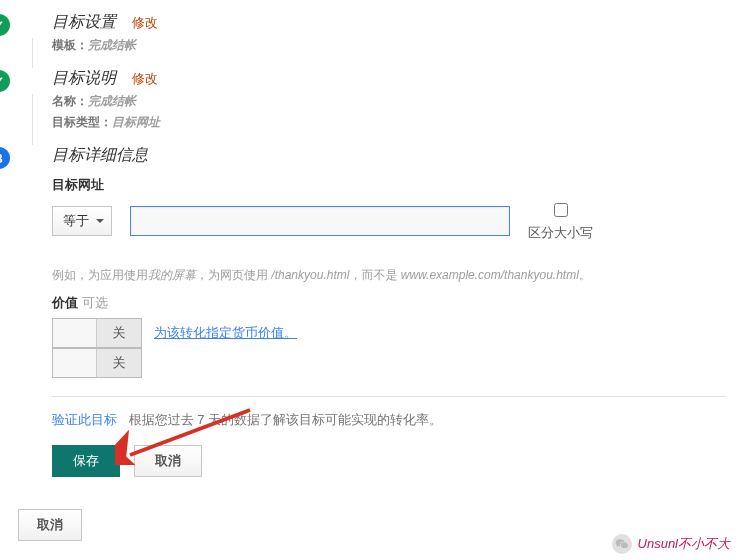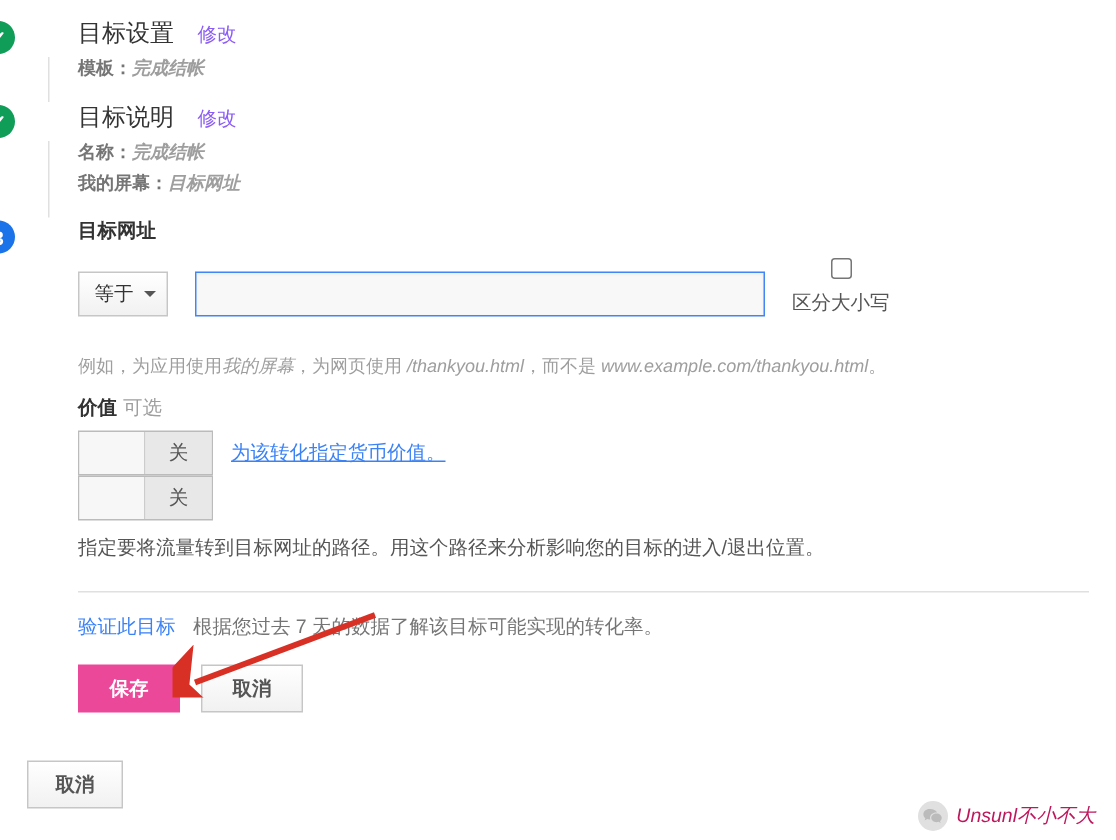--- a/index.html
+++ b/index.html
@@ -20,33 +20,33 @@
     display: flex; align-items: center; justify-content: center;
     color: #fff; font-size: 13px; font-weight: bold;
     flex-shrink: 0; margin-top: 2px;
     position: absolute; left: -30px; top: 0;
   }
   .badge.done { background: #0f9d58; }
   .badge.current { background: #1a73e8; }
   .badge.done::after { content: "✓"; font-size: 13px; }
   .step-title {
     font-size: 16px; color: #333; font-weight: 400;
-    display: inline-block; margin-right: 12px;
-  }
-  .step-edit { color: #8b5cf6; font-size: 13px; cursor: pointer; }
+    display: inline-block; margin-right: 12px; font-style: italic;
+  }
+  .step-edit { color: #c2410c; font-size: 13px; cursor: pointer; }
   .step-sub { color: #9e9e9e; font-size: 12px; font-style: italic; margin-top: 4px; font-weight: bold; }
   .step-sub .lbl { font-style: normal; color: #757575; }
   .step-block { margin-bottom: 14px; padding-left: 34px; position: relative; }
   .vline {
     position: absolute; left: 14px; top: 26px; bottom: -14px;
     width: 1px; background: #e0e0e0;
   }
   .section-label { font-weight: bold; font-size: 13px; margin-bottom: 6px; margin-top: 10px; }
   .section-label .optional { color: #9e9e9e; font-weight: normal; margin-left: 4px; }
-  .url-row { display: flex; align-items: flex-end; gap: 18px; }
+  .url-row { display: flex; align-items: center; gap: 18px; }
   .dropdown {
     border: 1px solid #c6c6c6; background: linear-gradient(#fff,#f1f1f1);
     height: 30px; padding: 0 18px 0 10px; font-size: 13px;
     display: flex; align-items: center; position: relative;
     cursor: pointer; min-width: 60px;
   }
   .dropdown::after {
     content: ""; position: absolute; right: 7px; top: 50%;
     transform: translateY(-50%);
     border-left: 4px solid transparent;
@@ -80,21 +80,21 @@
   .divider { border: none; border-top: 1px solid #e0e0e0; margin: 18px 0 14px 0; }
   .verify-row { font-size: 13px; margin-bottom: 16px; }
   .verify-link { color: #3b82f6; cursor: pointer; margin-right: 8px; }
   .verify-desc { color: #757575; }
   .btn-row { display: flex; gap: 14px; align-items: center; position: relative; }
   .btn {
     height: 32px; padding: 0 20px; font-size: 13px;
     display: flex; align-items: center; justify-content: center;
     cursor: pointer; border: 1px solid transparent;
   }
-  .btn.primary { background: #ec4899; color: #fff; font-weight: bold; }
+  .btn.primary { background: #0f766e; color: #fff; font-weight: normal; }
   .btn.secondary { background: linear-gradient(#fff,#f1f1f1); border-color: #c6c6c6; color: #555; font-weight: bold; }
   .btn.cancel-outer {
     background: linear-gradient(#fff,#f1f1f1); border: 1px solid #c6c6c6;
     color: #555; font-weight: bold; margin-top: 18px; margin-left: 18px;
     height: 32px; padding: 0 18px; display: inline-flex; align-items: center;
   }
   .arrow {
     position: absolute;
     left: 115px; top: 405px;
     width: 140px; height: 60px;
@@ -133,27 +133,30 @@
   <div class="step-block">
     <div class="vline"></div>
     <div class="badge done"></div>
     <div>
       <span class="step-title">目标说明</span>
       <span class="step-edit">修改</span>
       <div class="step-sub">
         <span class="lbl">名称：</span><span>完成结帐</span>
       </div>
       <div class="step-sub">
-        <span class="lbl">我的屏幕：</span><span>目标网址</span>
+        <span class="lbl">目标类型：</span><span>目标网址</span>
       </div>
     </div>
   </div>
 
   <div class="step-block last">
     <div class="badge current">3</div>
+    <div>
+      <span class="step-title" style="font-weight:400">目标详细信息</span>
+    </div>
 
     <div class="section-label">目标网址</div>
     <div class="url-row">
       <div class="dropdown">等于</div>
       <input class="url-input" type="text" style="">
       <label class="checkbox-wrap">
         <input type="checkbox" style="">
         <span>区分大小写</span>
       </label>
     </div>
@@ -171,21 +174,20 @@
       </div>
       <span class="toggle-desc">为该转化指定货币价值。</span>
     </div>
 
     <div class="toggle-row">
       <div class="toggle">
         <div class="seg"></div>
         <div class="seg">关</div>
       </div>
     </div>
-    <div class="funnel-desc">指定要将流量转到目标网址的路径。用这个路径来分析影响您的目标的进入/退出位置。</div>
 
     <hr class="divider">
 
     <div class="verify-row">
       <span class="verify-link">验证此目标</span>
       <span class="verify-desc">根据您过去 7 天的数据了解该目标可能实现的转化率。</span>
     </div>
 
     <div class="btn-row">
       <div class="btn primary">保存</div>

